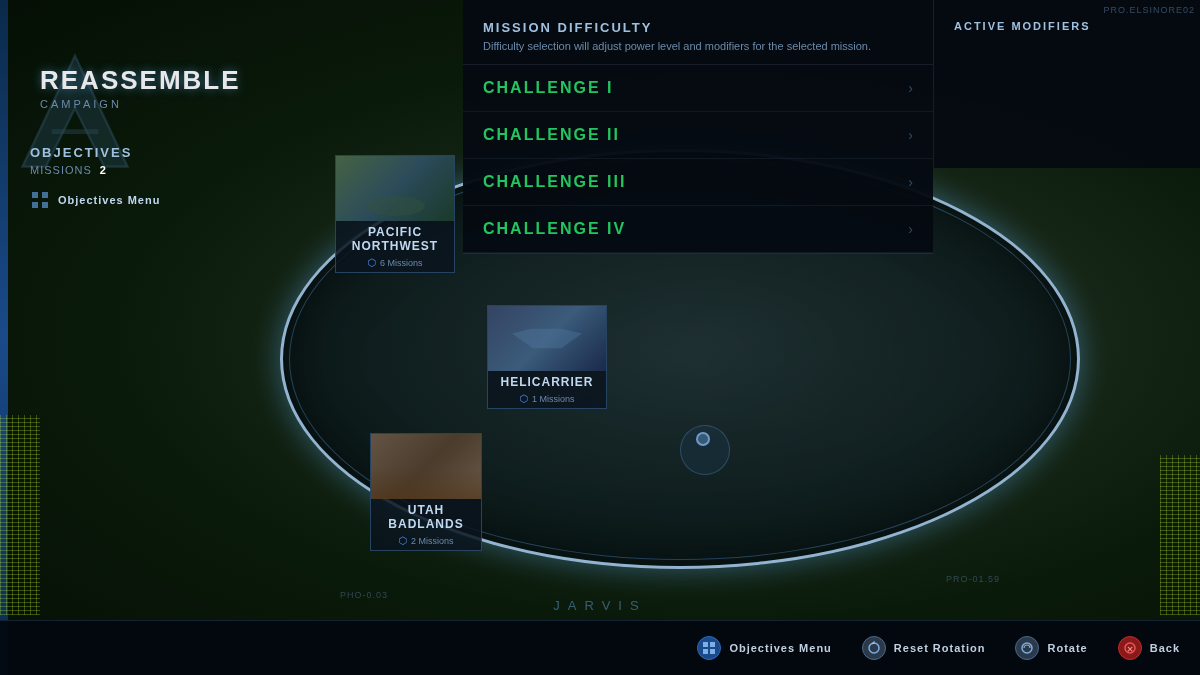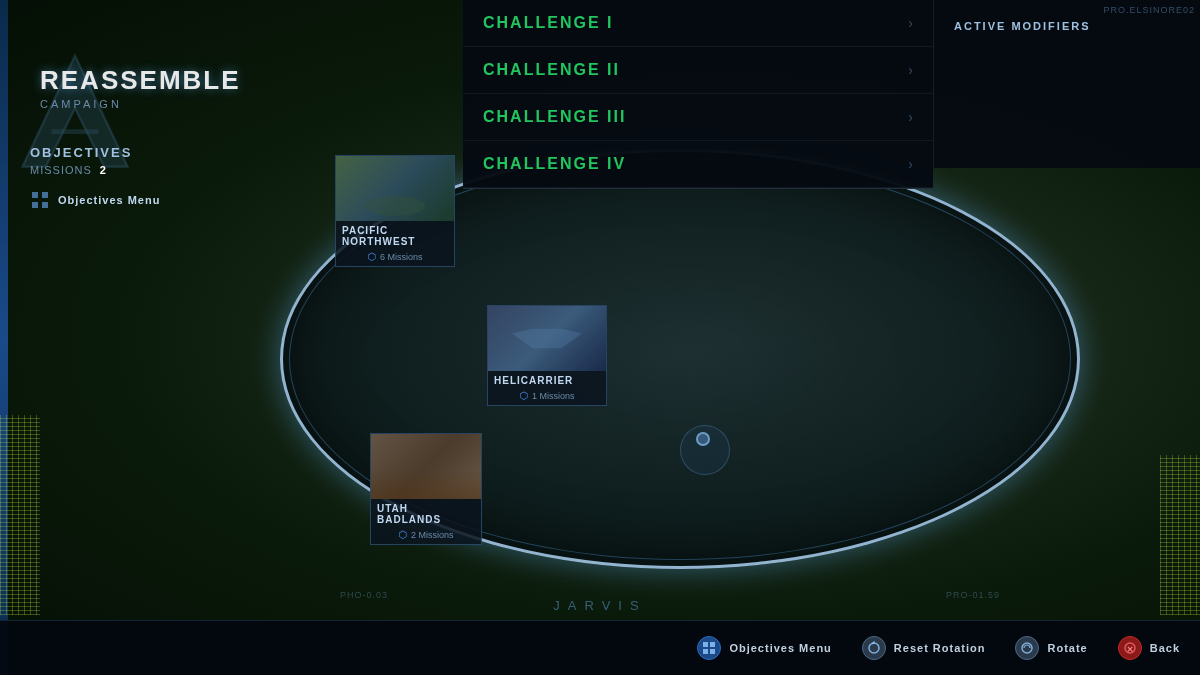--- a/index.html
+++ b/index.html
@@ -172,25 +172,26 @@
       left: 370px;
       top: 433px;
       width: 112px;
     }
 
     .utah-card .card-image {
       background: linear-gradient(135deg, #4a3a2a, #3a2a1a, #5a4a3a);
     }
 
     .card-title {
-      font-size: 10px;
+      font-size: 12px;
       font-weight: 700;
       letter-spacing: 1px;
       color: #c0d8f0;
       padding: 4px 6px 2px;
+      text-align: center;
     }
 
     .card-missions {
       display: flex;
       align-items: center;
       justify-content: center;
       gap: 4px;
       padding: 2px 6px 4px;
       font-size: 9px;
       color: #6a8aaa;
@@ -410,21 +411,21 @@
       position: absolute;
       bottom: 75px;
       left: 340px;
       font-size: 9px;
       color: rgba(100,140,180,0.4);
       letter-spacing: 1px;
     }
 
     .version-text2 {
       position: absolute;
-      bottom: 75px;
+      bottom: 91px;
       right: 200px;
       font-size: 9px;
       color: rgba(100,140,180,0.4);
       letter-spacing: 1px;
     }
 
     
     .card-image::after {
       content: '';
       position: absolute;
@@ -529,20 +530,24 @@
     <div style="position:absolute;bottom:0;left:0;right:0;height:30px;background:linear-gradient(to top,rgba(80,50,20,0.6),transparent);"></div>
   </div>
   <div class="card-title">UTAH BADLANDS</div>
   <div class="card-missions">
     <span class="mission-icon">⬡</span>
     <span>2 Missions</span>
   </div>
 </div>
 
 <div class="difficulty-panel">
+  <div class="difficulty-header">
+    <div class="difficulty-title">MISSION DIFFICULTY</div>
+    <div class="difficulty-desc">Difficulty selection will adjust power level and modifiers for the selected mission.</div>
+  </div>
 
   <div class="challenge-btn">
     <span class="challenge-label">CHALLENGE I</span>
     <span class="chevron">›</span>
   </div>
   <div class="challenge-btn">
     <span class="challenge-label">CHALLENGE II</span>
     <span class="chevron">›</span>
   </div>
   <div class="challenge-btn">

